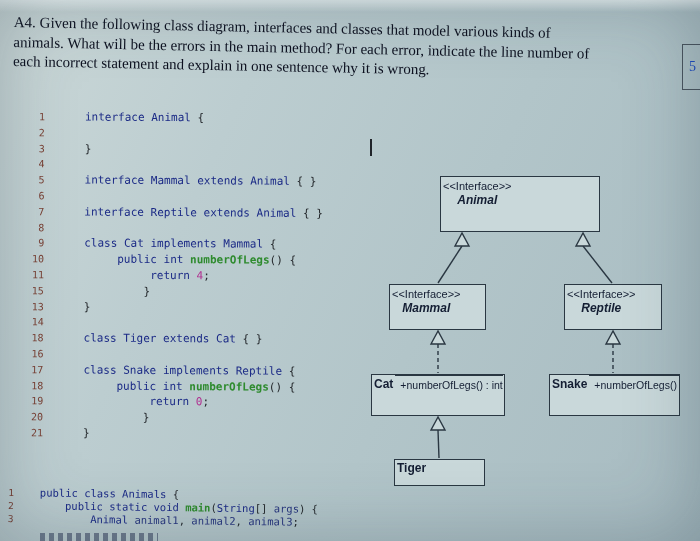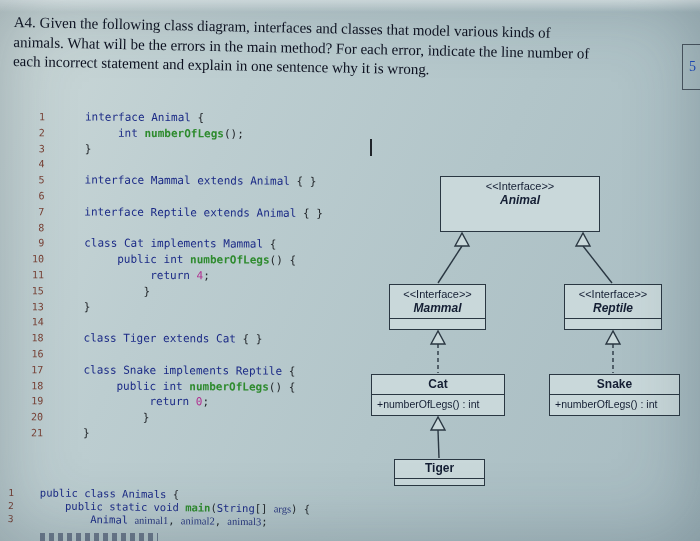--- a/index.html
+++ b/index.html
@@ -43,33 +43,33 @@
   .code-line { display:flex; height:15.8px; font-family:"DejaVu Sans Mono", monospace; font-size:11px; line-height:15.8px; }
   .listing .ln { width:45px; text-align:right; color:#7a4034; font-size:10px; }
   .listing .code { margin-left:40px; white-space:pre; }
   .bottom-listing .code-line { height:13.2px; font-size:10.5px; line-height:13.2px; }
   .bottom-listing .ln { width:14px; text-align:right; color:#7a4034; font-size:9.5px; }
   .bottom-listing .code { margin-left:26px; white-space:pre; }
 
   .tok-kw, .tok-ty { color:#1b2a86; font-weight:normal; }
   .tok-m  { color:#2e8b2e; font-weight:bold; }
   .tok-num{ color:#b03090; }
-  .tok-v  { color:#27357e;font-family:Liberation Serif, serif; }
+  .tok-v  { color:#27357e; }
   .tok-p  { color:#23272b; }
 
   .clipped-line {
     position:absolute; left:40px; top:533px; width:118px; height:8px; opacity:.8;
     background:repeating-linear-gradient(90deg, rgba(25,35,70,.6) 0 5px, transparent 5px 9px);
   }
 
   
   .uml-box {
     position:absolute; border:1.5px solid #2a3742; background:#c9d8da;
     color:#141e33; text-align:center; overflow:hidden;
-    display:flex; flex-direction:column;
+    display:flex; flex-direction:row;
   }
   .uml-head { padding:3px 2px 2px; }
   .uml-stereo { font-size:11px; line-height:13px; }
   .uml-name { font-size:12px; line-height:15px; font-weight:bold; }
   .it { font-style:italic; }
   .uml-member {
     border-top:1.4px solid #2a3742; font-size:10.5px; line-height:18px;
     text-align:left; padding-left:5px; white-space:nowrap;
   }
   .uml-member.empty { padding:0; }
@@ -102,21 +102,20 @@
 
   <div class="caret"></div>
 
   <div class="listing" id="code-main">
       <div class="code-line">
         <span class="ln">1</span>
         <span class="code"><span class="tok-kw">interface</span><span class="tok-p"> </span><span class="tok-ty">Animal</span><span class="tok-p"> {</span></span>
       </div>
       <div class="code-line">
         <span class="ln">2</span>
-        <span class="code"><span class="tok-p">     </span><span class="tok-kw">int</span><span class="tok-p"> </span><span class="tok-m">numberOfLegs</span><span class="tok-p">();</span></span>
       </div>
       <div class="code-line">
         <span class="ln">3</span>
         <span class="code"><span class="tok-p">}</span></span>
       </div>
       <div class="code-line">
         <span class="ln">4</span>
         <span class="code"></span>
       </div>
       <div class="code-line">

